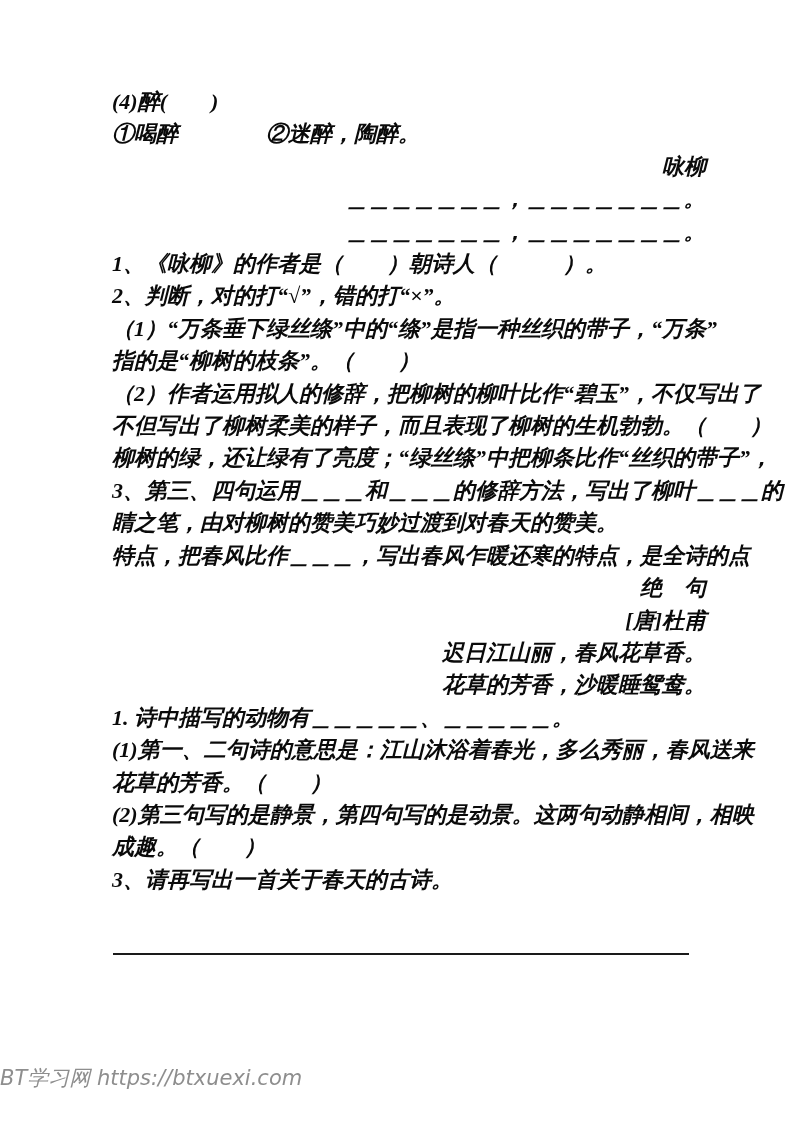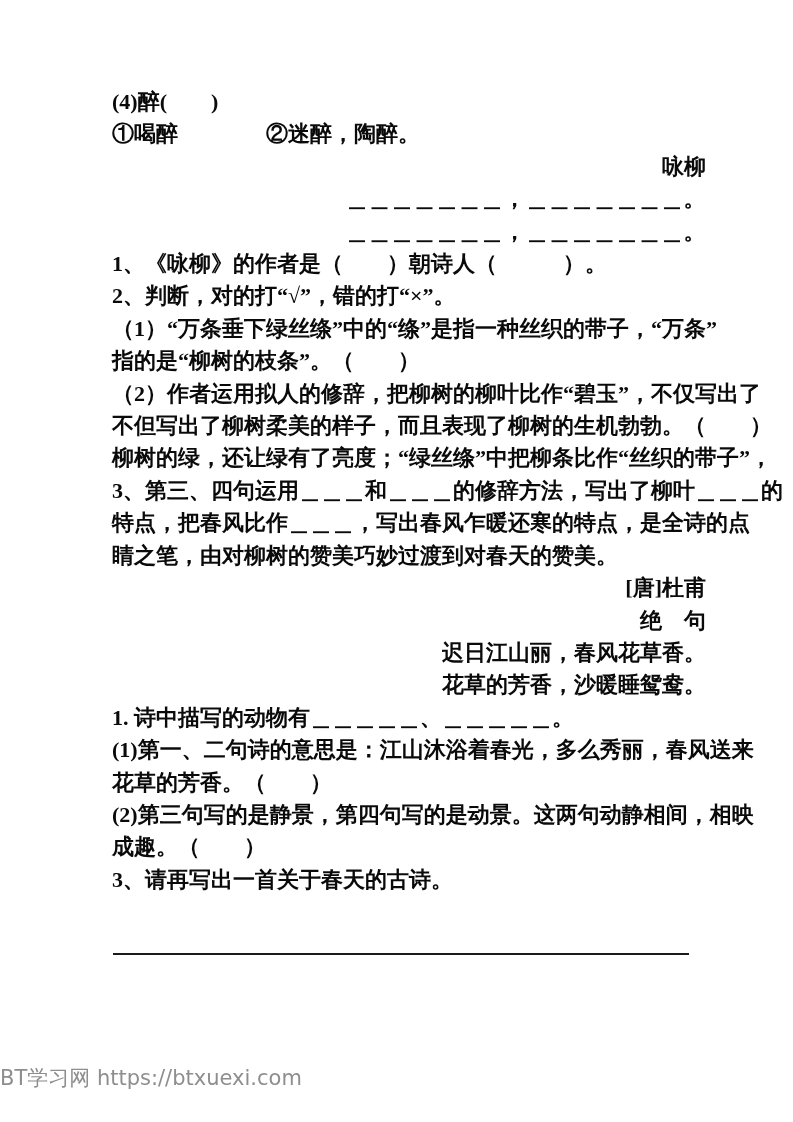--- a/index.html
+++ b/index.html
@@ -4,20 +4,21 @@
 <style>
   * { margin: 0; padding: 0; box-sizing: border-box; }
   html, body { background: #ffffff; }
   .page {
     position: relative;
     width: 793px;
     height: 1122px;
     background: #ffffff;
     overflow: hidden;
     font-family: "Liberation Serif", "DejaVu Serif", serif;
+    font-style: italic;
   }
   .content {
     position: absolute;
     left: 112px;
     top: 86px;
     width: 594px;
     color: #0a0a0a;
     font-size: 22px;
     font-weight: 700;
     line-height: 32.4px;
@@ -58,25 +59,25 @@
     <div class="line c blankline">＿＿＿＿＿＿＿，＿＿＿＿＿＿＿。</div>
 
     <div class="line">1、《咏柳》的作者是（　　）朝诗人（　　　）。</div>
     <div class="line">2、判断，对的打“√”，错的打“×”。</div>
     <div class="line">（1）“万条垂下绿丝绦”中的“绦”是指一种丝织的带子，“万条”</div>
     <div class="line">指的是“柳树的枝条”。（　　）</div>
     <div class="line">（2）作者运用拟人的修辞，把柳树的柳叶比作“碧玉”，不仅写出了</div>
     <div class="line">不但写出了柳树柔美的样子，而且表现了柳树的生机勃勃。（　　）</div>
     <div class="line">柳树的绿，还让绿有了亮度；“绿丝绦”中把柳条比作“丝织的带子”，</div>
     <div class="line">3、第三、四句运用＿＿＿和＿＿＿的修辞方法，写出了柳叶＿＿＿的</div>
+    <div class="line">睛之笔，由对柳树的赞美巧妙过渡到对春天的赞美。</div>
     <div class="line">特点，把春风比作＿＿＿，写出春风乍暖还寒的特点，是全诗的点</div>
-    <div class="line">睛之笔，由对柳树的赞美巧妙过渡到对春天的赞美。</div>
 
+    <div class="line c">绝　句</div>
     <div class="line c">[唐]杜甫</div>
-    <div class="line c">绝　句</div>
     <div class="line c">迟日江山丽，春风花草香。</div>
     <div class="line c">花草的芳香，沙暖睡鸳鸯。</div>
 
     <div class="line">1. 诗中描写的动物有＿＿＿＿＿、＿＿＿＿＿。</div>
     <div class="line">(1)第一、二句诗的意思是：江山沐浴着春光，多么秀丽，春风送来</div>
     <div class="line">花草的芳香。（　　）</div>
     <div class="line">(2)第三句写的是静景，第四句写的是动景。这两句动静相间，相映</div>
     <div class="line">成趣。（　　）</div>
     <div class="line">3、请再写出一首关于春天的古诗。</div>
 

